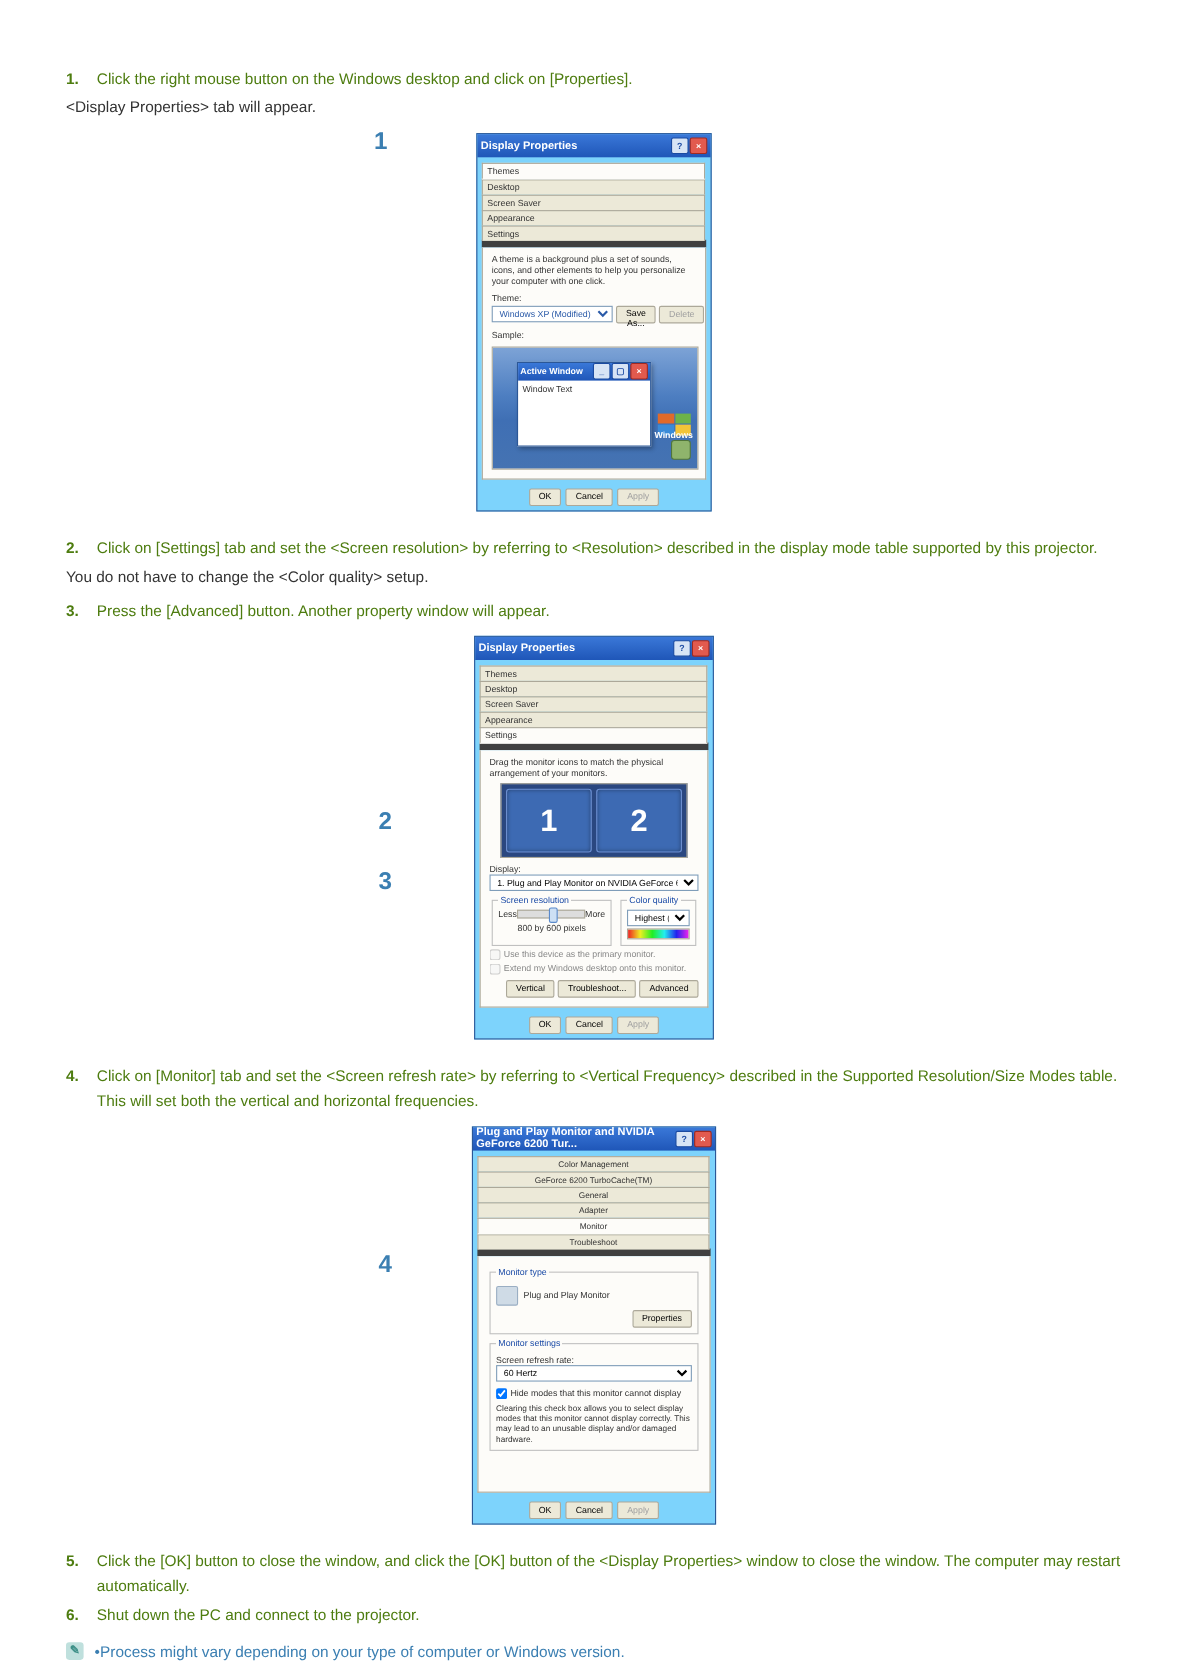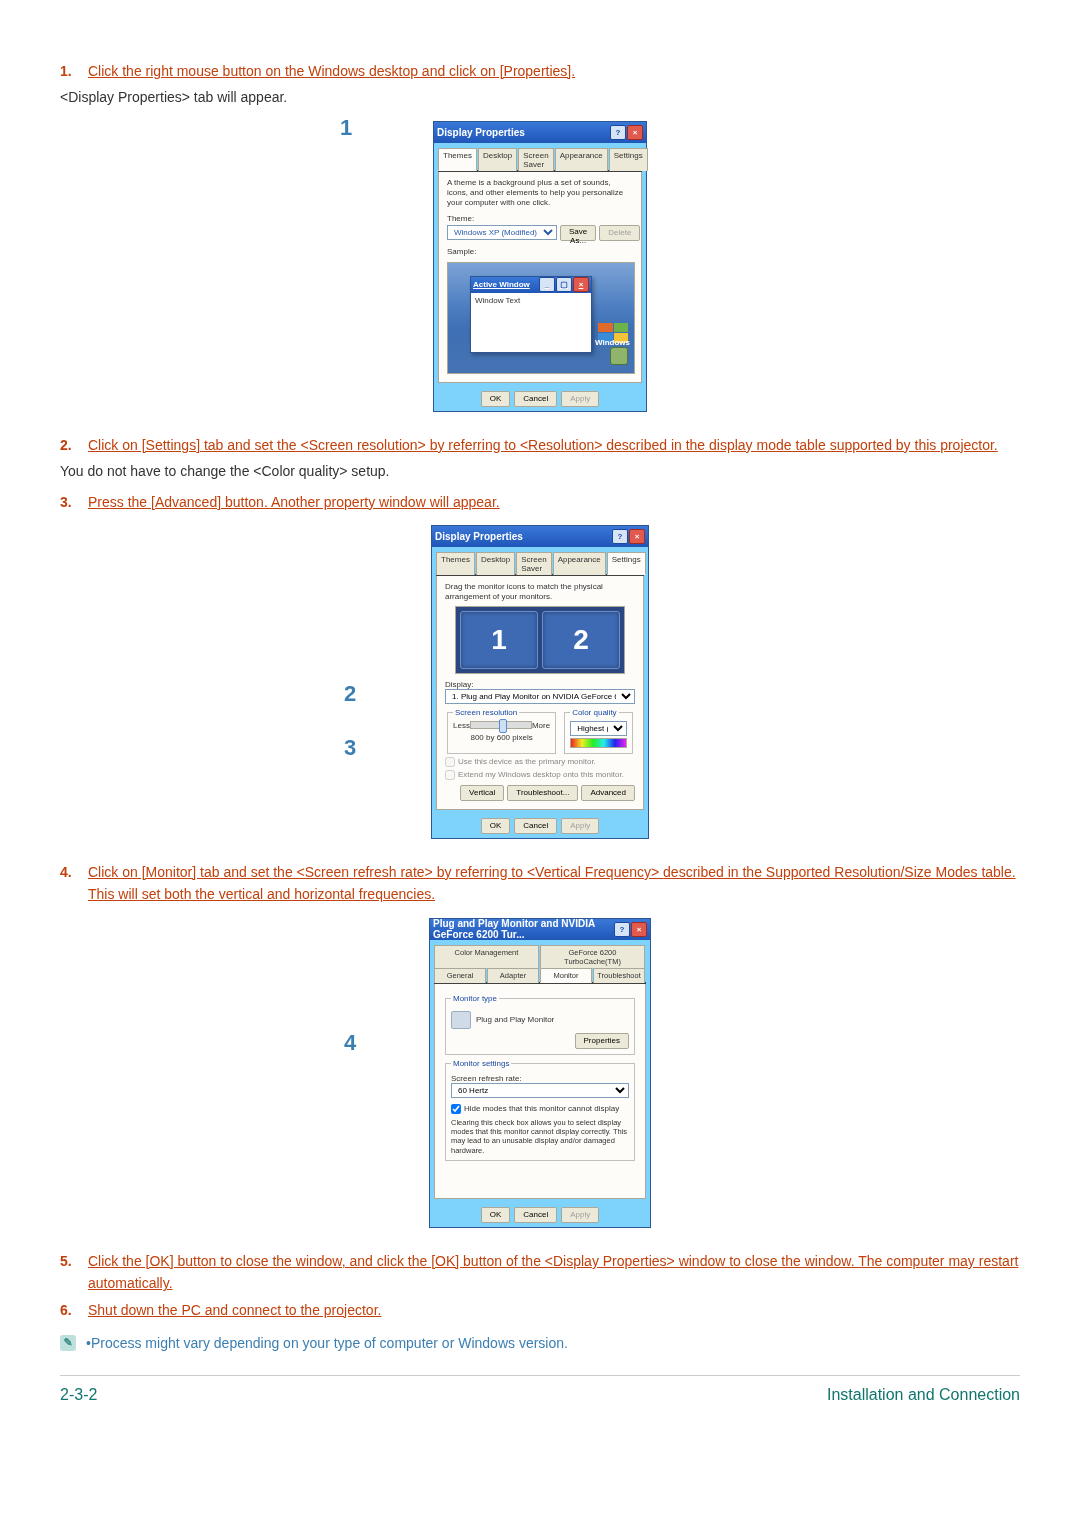--- a/index.html
+++ b/index.html
@@ -15,22 +15,21 @@
     padding: 60px 60px 30px 60px;
     box-sizing: border-box;
   }
   ol.main-list {
     list-style: none;
     margin: 0;
     padding: 0;
     counter-reset: step;
     font-size: 14px;
     line-height: 1.6;
-    color: #c2410c;
-    text-decoration: underline;
+    color: #4d7c0f;
   }
   ol.main-list > li {
     position: relative;
     padding-left: 28px;
     margin-bottom: 4px;
     counter-increment: step;
   }
   ol.main-list > li::before {
     content: counter(step) ".";
     position: absolute;
@@ -80,23 +79,24 @@
     width: 14px; height: 13px;
     background: #d7e4f5;
     border: 1px solid #1a4aa0;
     border-radius: 2px;
     display:flex;align-items:center;justify-content:center;
     font-size: 8px; color:#1b4aa2; font-weight:bold;
   }
   .tbtn.close { background: #e25a4e; color:#fff; border-color:#a02a20;}
   .dlg .tabs {
     display: flex;
-    border-bottom: 2px solid #404040;
+    border-bottom: 7px solid #404040;
     margin: 4px 4px 0 4px;
     font-size: 8px;
+    flex-direction: column;
   }
   .dlg .tab {
     padding: 2px 4px;
     border: 1px solid #aca899;
     border-bottom: none;
     background: #ece9d8;
     margin-right: 1px;
     position: relative;
     top: 1px;
   }
@@ -140,21 +140,21 @@
     height: 110px;
     background: linear-gradient(#7da3d6 0%, #4d7ec1 40%, #3f6fb4 60%, #4573b2 100%);
     position: relative;
     border: 1px solid #aca899;
   }
   .sample-window {
     position:absolute; left:22px; top:13px; width:120px; height:75px;
     background:#fff; border:1px solid #2b5797;
     box-shadow: 2px 2px 4px rgba(0,0,0,0.3);
   }
-  .sample-window .titlebar { height:14px; font-size:8px;text-decoration:underline; }
+  .sample-window .titlebar { height:14px; font-size:8px; }
   .sample-window .swbody { padding:3px 4px; font-size:8px; color:#333;}
   .sample-recycle {
     position:absolute; right:6px; bottom:8px; width:16px;height:16px; background:#8fb46c;border-radius:3px;border:1px solid #50753b;
   }
   .sample-winlogo {
     position:absolute; right:6px; bottom:30px; width:30px;height:20px;
     display:grid;grid-template-columns:1fr 1fr;grid-template-rows:1fr 1fr;gap:1px;
   }
   .sample-winlogo span:nth-child(1){background:#e06a2a;}
   .sample-winlogo span:nth-child(2){background:#6db349;}

